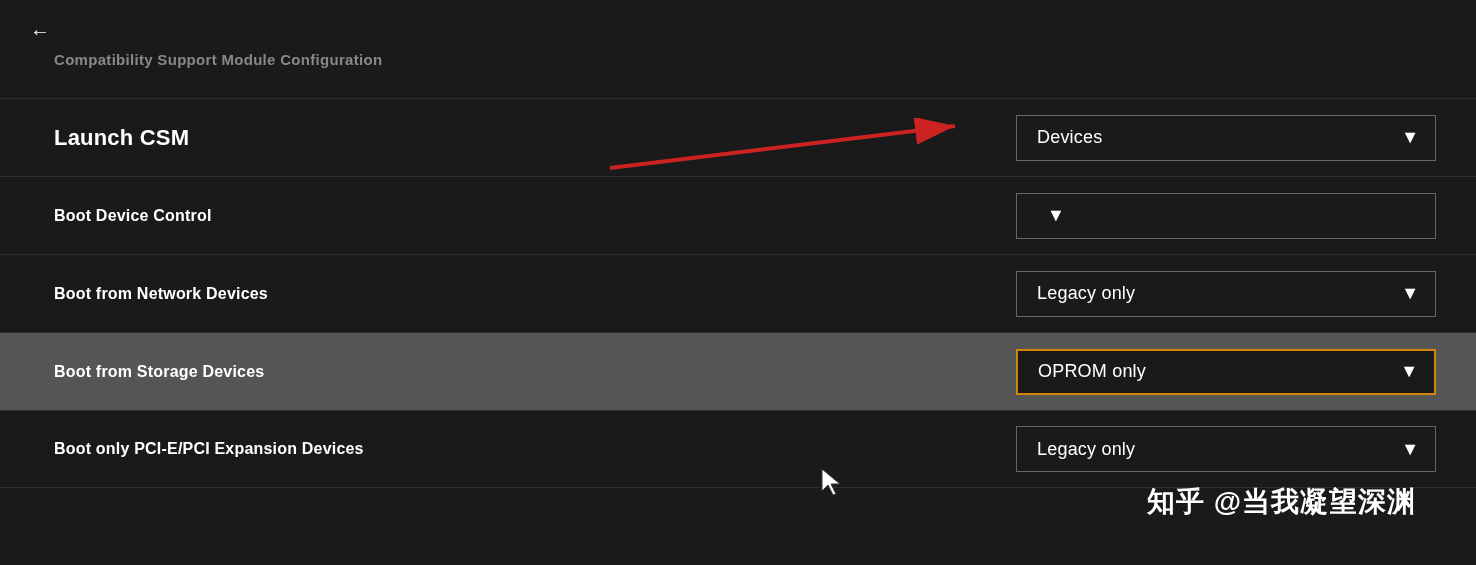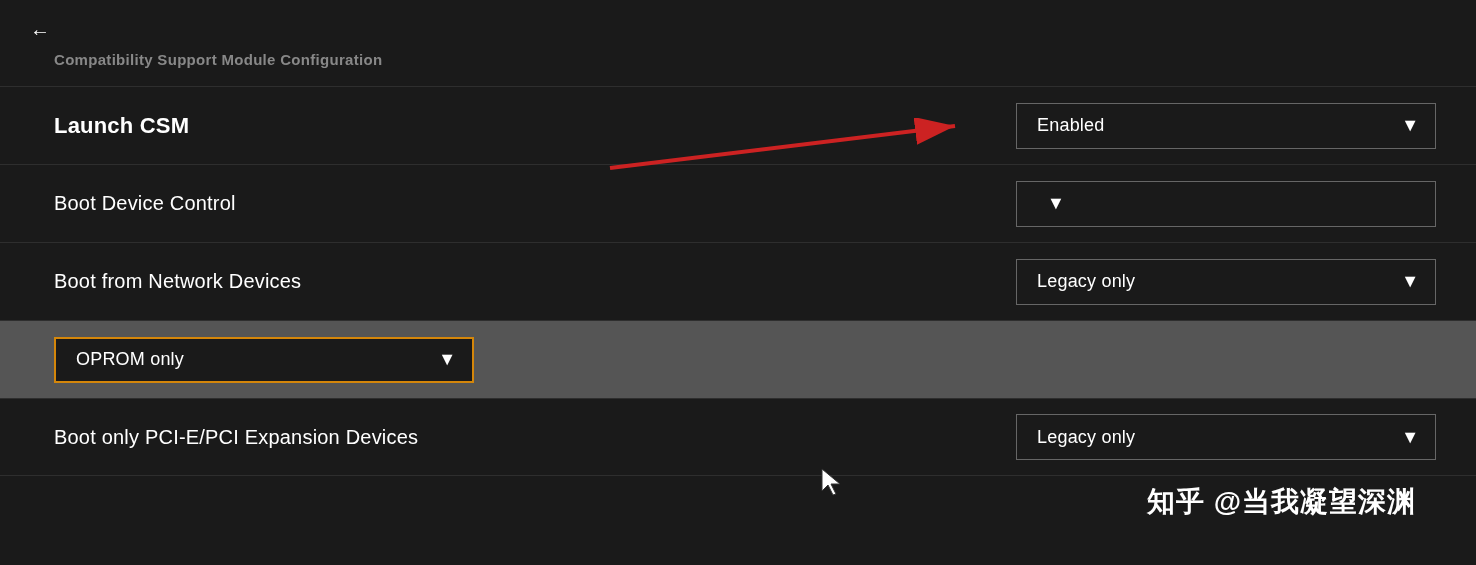--- a/index.html
+++ b/index.html
@@ -47,42 +47,43 @@
       padding: 4px 40px 18px 54px;
       font-size: 15px;
       color: #888888;
       letter-spacing: 0.3px;
       font-weight: bold;
     }
 
     
     .settings-list {
       width: 100%;
+      margin-top: 12px;
     }
 
     .row {
       display: flex;
       align-items: center;
       justify-content: space-between;
       padding: 0 40px 0 54px;
       height: 78px;
       border-top: 1px solid #2e2e2e;
     }
 
     .row:last-child {
       border-bottom: 1px solid #2e2e2e;
     }
 
     .row.highlighted {
       background-color: #555555;
     }
 
     .row-label {
-      font-size: 20px;
-      font-weight: 400;
+      font-size: 16px;
+      font-weight: 700;
       color: #ffffff;
       letter-spacing: 0.2px;
     }
 
     .row-label.main-label {
       font-size: 22px;
       font-weight: 600;
     }
 
     
@@ -157,38 +158,39 @@
   <div class="header">
     <span class="back-arrow">←</span>
   </div>
 
   <div class="subtitle">Compatibility Support Module Configuration</div>
 
   <div class="settings-list" id="settings-list">
   <div class="row">
         <span class="row-label main-label">Launch CSM</span>
         <div class="dropdown">
-          <span class="dropdown-value">Enabled</span>
+          <span class="dropdown-value">Devices</span>
           <span class="dropdown-arrow">▼</span>
         </div>
       </div>
       <div class="row">
         <span class="row-label">Boot Device Control</span>
         <div class="dropdown">
           <span class="dropdown-arrow">▼</span>
         </div>
       </div>
       <div class="row">
         <span class="row-label">Boot from Network Devices</span>
         <div class="dropdown">
           <span class="dropdown-value">Legacy only</span>
           <span class="dropdown-arrow">▼</span>
         </div>
       </div>
       <div class="row highlighted">
+        <span class="row-label">Boot from Storage Devices</span>
         <div class="dropdown focused">
           <span class="dropdown-value">OPROM only</span>
           <span class="dropdown-arrow">▼</span>
         </div>
       </div>
       <div class="row">
         <span class="row-label">Boot only PCI-E/PCI Expansion Devices</span>
         <div class="dropdown">
           <span class="dropdown-value">Legacy only</span>
           <span class="dropdown-arrow">▼</span>

